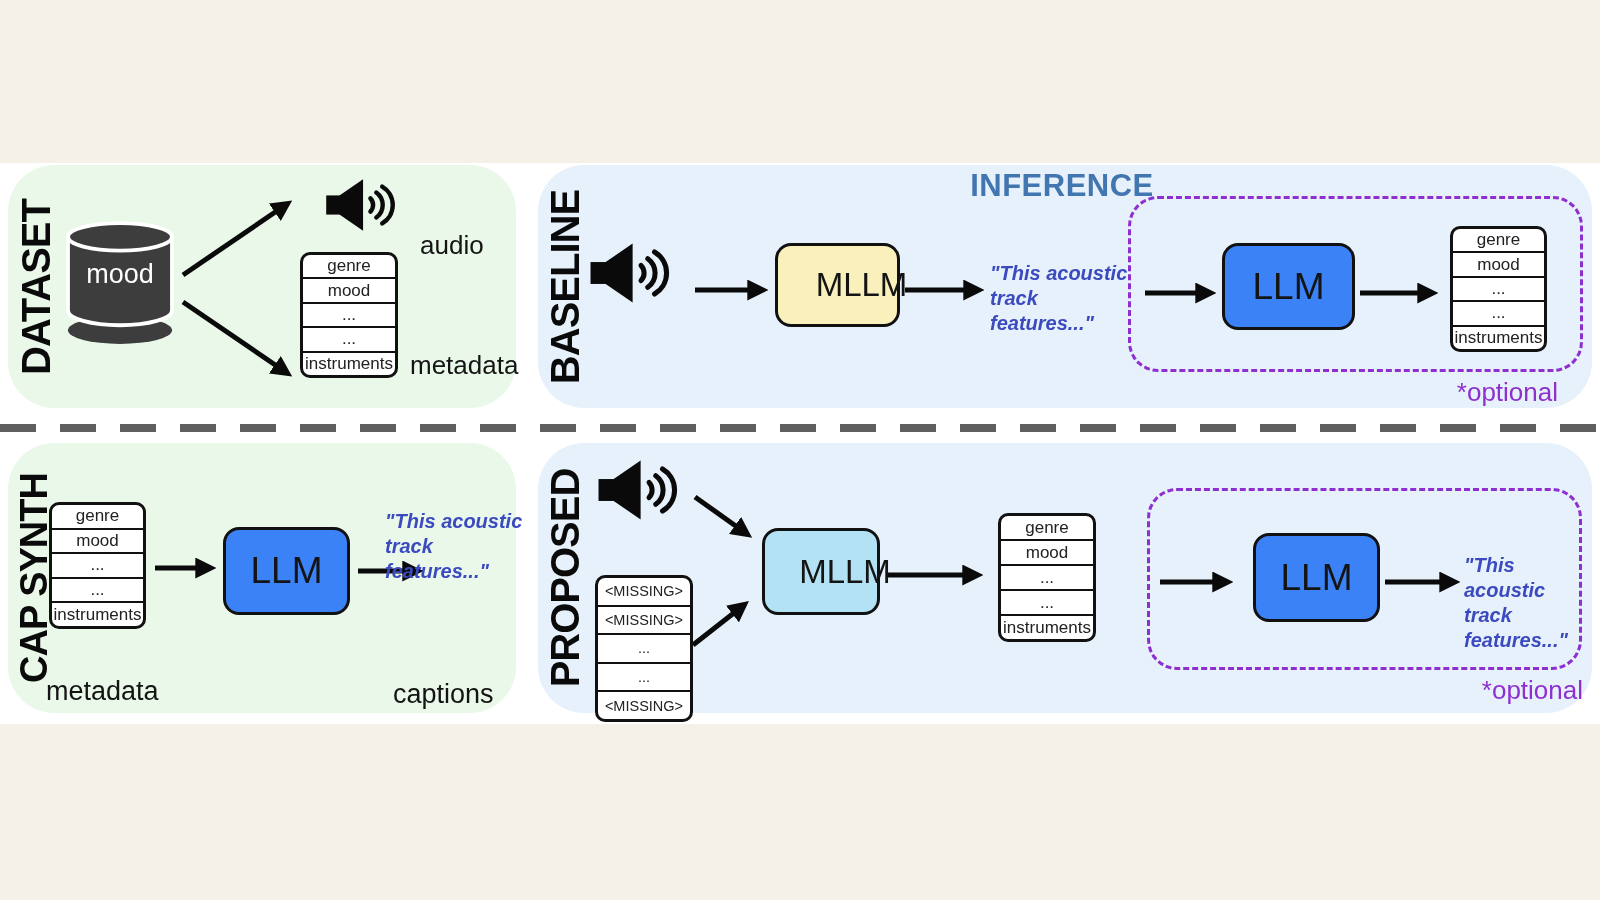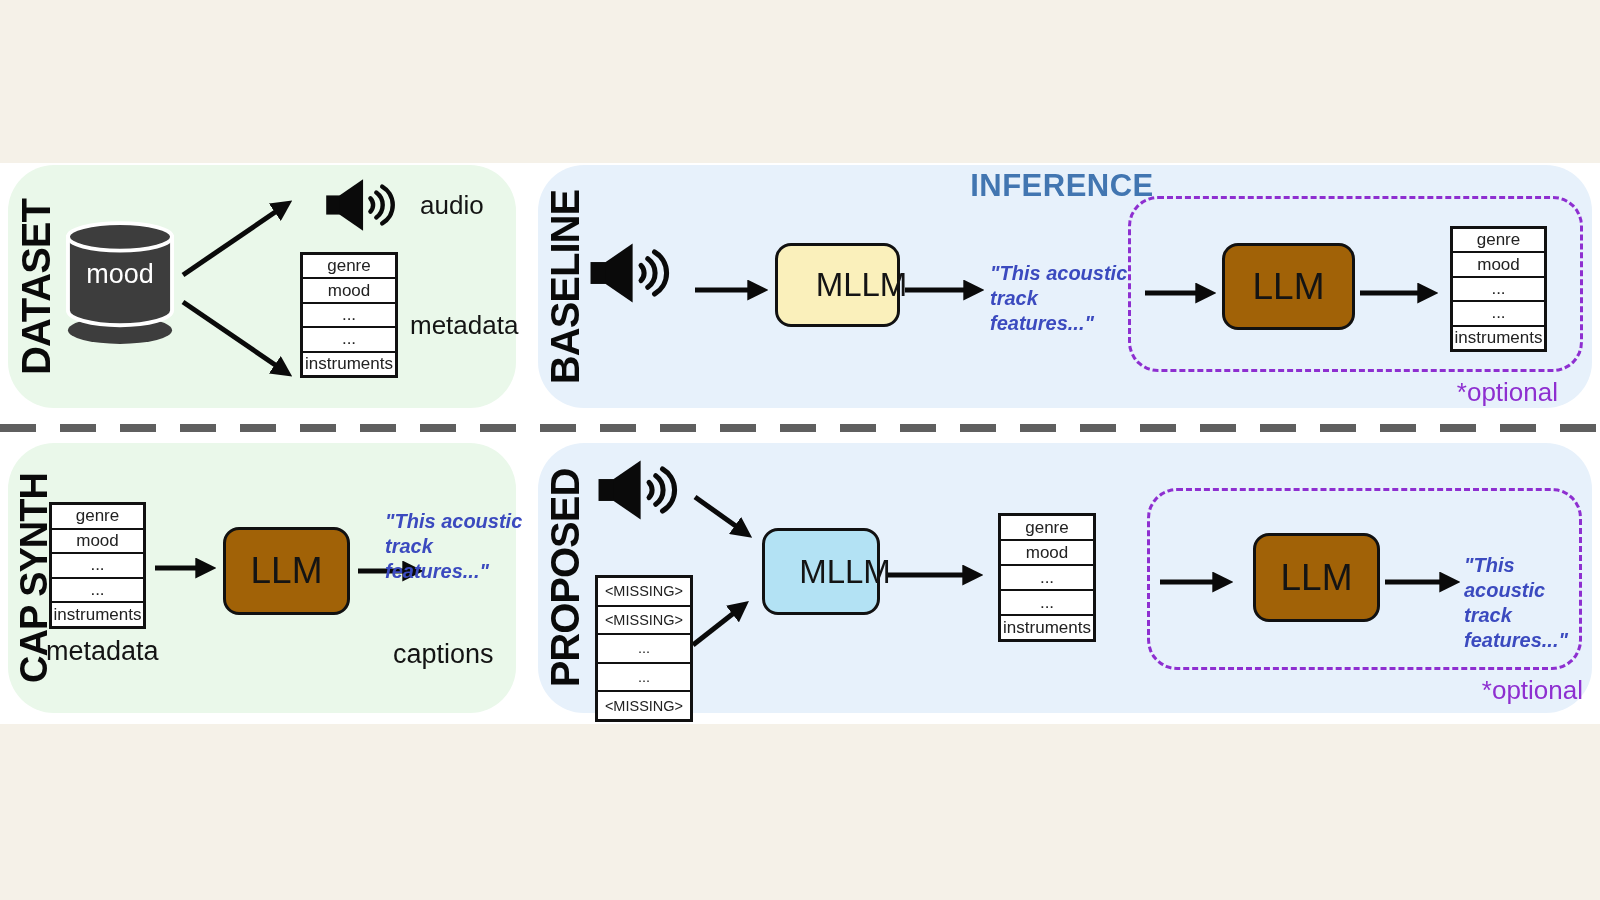--- a/index.html
+++ b/index.html
@@ -23,48 +23,48 @@
   }
 
   .vlabel {
     position:absolute; white-space:nowrap;
     transform:translate(-50%,-50%) rotate(-90deg);
     font-weight:bold; font-size:40px; letter-spacing:-1px; color:#0a0a0a;
   }
   .arrows { position:absolute; left:0; top:0; }
 
   .mtable {
-    position:absolute; background:#fff; border:3px solid #111; border-radius:0;
+    position:absolute; background:#fff; border:3px solid #111; border-radius:10px;
     display:flex; flex-direction:column; overflow:hidden; box-sizing:border-box;
   }
   .trow {
     flex:1; display:flex; align-items:center; justify-content:center;
     border-bottom:2.5px solid #111; font-size:17px; color:#222; white-space:nowrap;
   }
   .trow:last-child { border-bottom:none; }
   .mtable.small .trow { font-size:14.5px; }
 
   .node {
     position:absolute; display:flex; align-items:center; justify-content:center;
     border:3px solid #111; border-radius:16px; box-sizing:border-box;
-    background:#a16207; font-size:37px; color:#141414;
+    background:#3b82f6; font-size:37px; color:#141414;
   }
   .node.mllm { font-size:33px;padding-left:48px; }
   .node.yellow { background:#faf0bb; }
   .node.cyan   { background:#b3e2f4; }
 
   .dashed-box {
     position:absolute; border:3.5px dashed #8e2fd0; border-radius:30px; box-sizing:border-box;
   }
   .optional { position:absolute; color:#8e2fd0; font-size:26px; }
   .quote {
     position:absolute; font-style:italic; font-weight:bold;
     color:#3b4abf; font-size:20px; line-height:1.25;
   }
-  .plain-label { position:absolute; font-size:26px; color:#141414; }
+  .plain-label { position:absolute; font-size:26px; color:#141414;margin-top:40px; }
   .inference-title {
     position:absolute; font-weight:bold; font-size:31px; color:#4276b1;
     letter-spacing:0.5px; text-align:center;
   }
   .data-overlay {
     position:absolute; text-align:center; color:#ffffff; font-size:27px;
   }
   .wave { fill:none; stroke:#0a0a0a; stroke-width:6; stroke-linecap:round; }
   svg { display:block; }
 </style>

